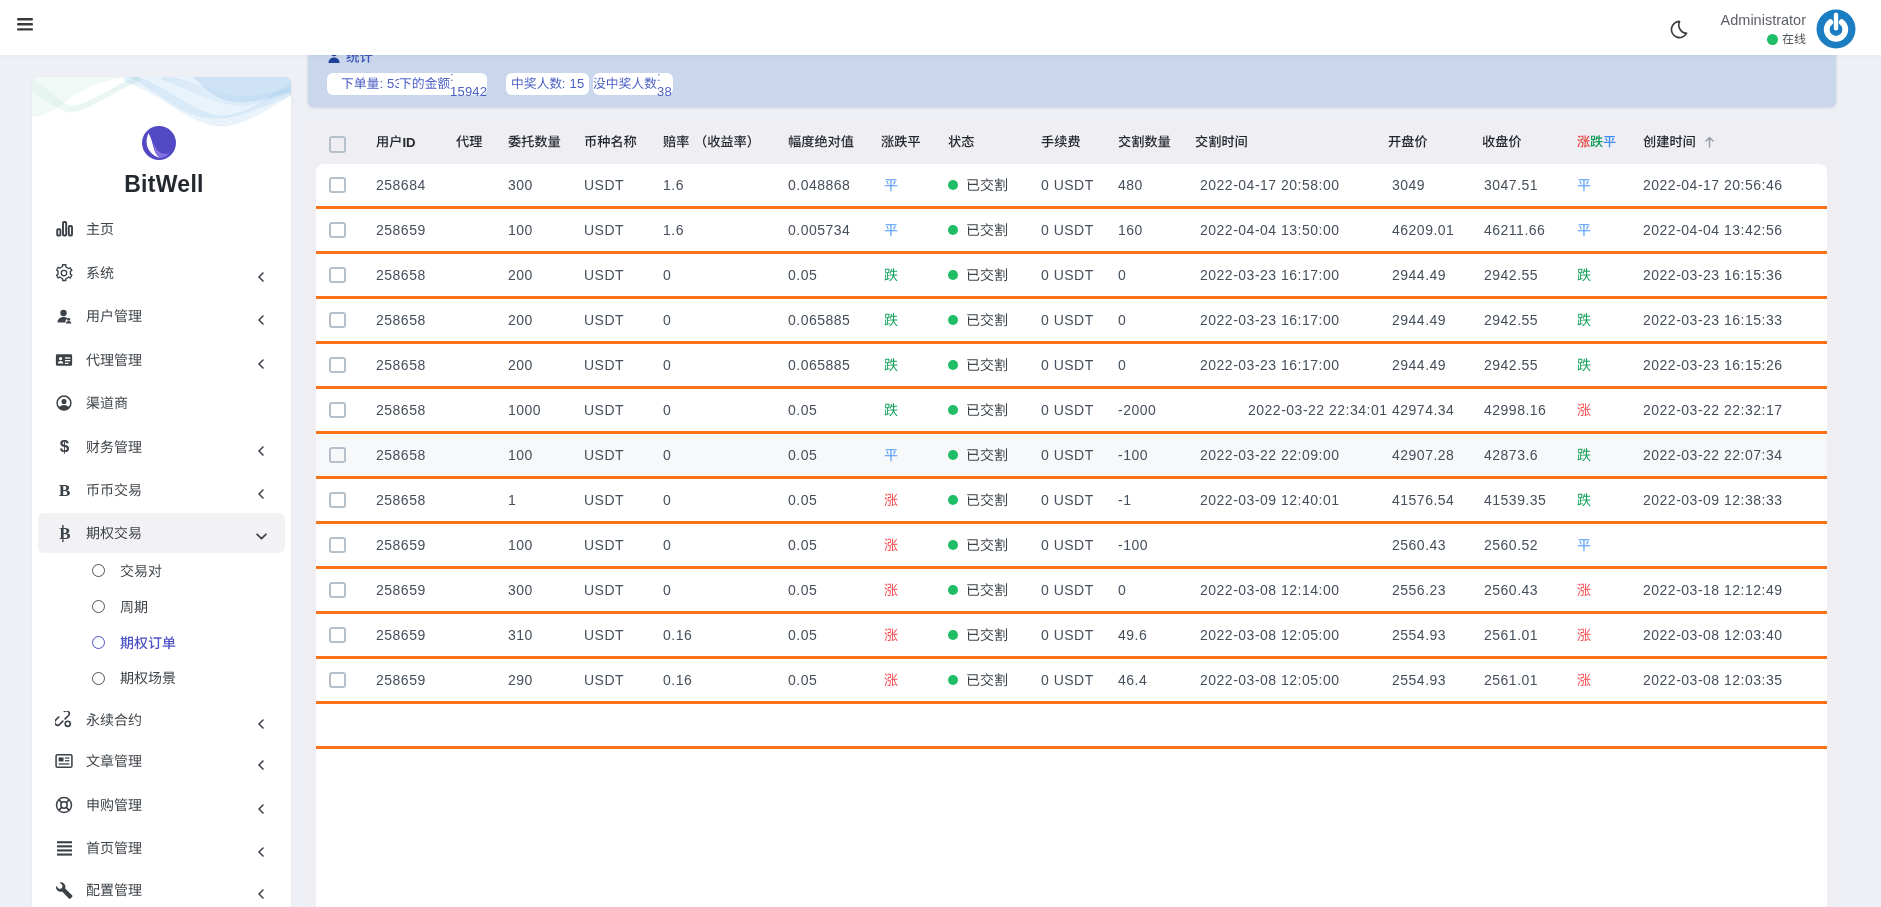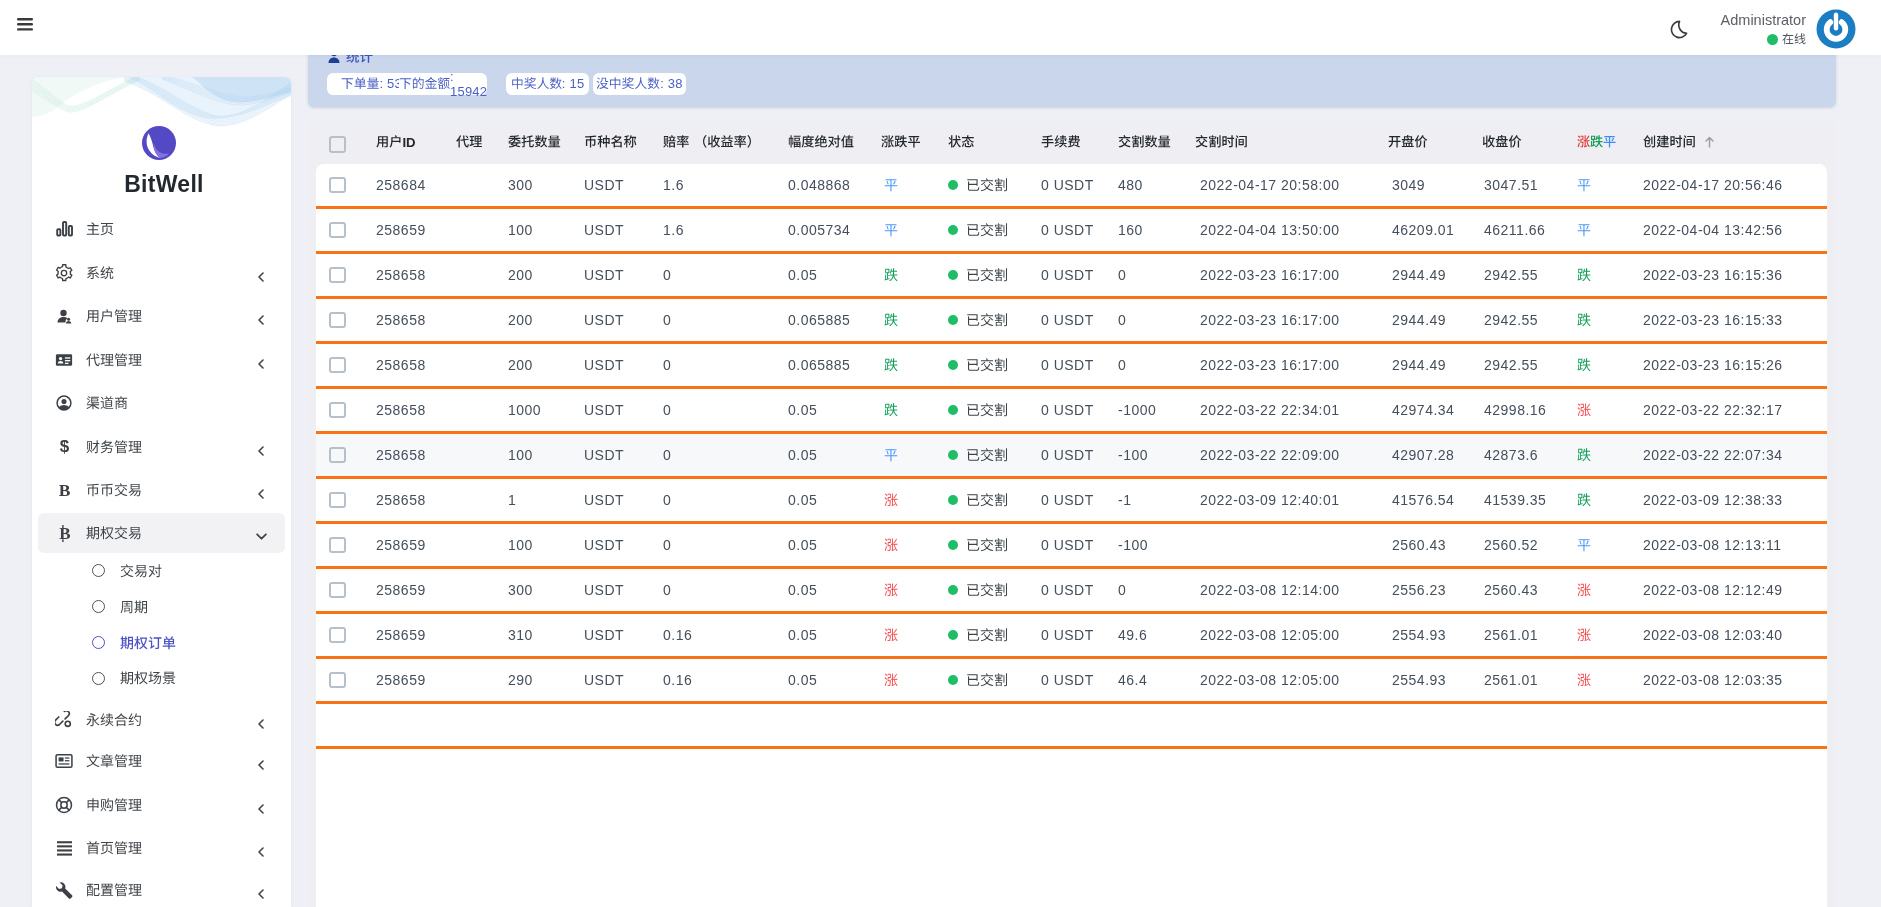--- a/index.html
+++ b/index.html
@@ -341,21 +341,21 @@
         <path fill="#4a5fc5" d="M0.7 -9.8V-8.8H5.6V1H6.7V-5.8C8.1 -5 9.8 -3.9 10.7 -3.2L11.4 -4.1C10.4 -4.9 8.4 -6 6.8 -6.7L6.7 -6.5V-8.8H12.1V-9.8Z M19.9 -5.4C20.6 -4.5 21.4 -3.2 21.8 -2.4L22.6 -2.9C22.2 -3.7 21.3 -4.9 20.6 -5.8ZM15.9 -10.8C15.8 -10.2 15.6 -9.3 15.3 -8.7H13.9V0.7H14.8V-0.3H18.4V-8.7H16.2C16.4 -9.2 16.7 -10 16.9 -10.6ZM14.8 -7.8H17.5V-5.1H14.8ZM14.8 -1.2V-4.3H17.5V-1.2ZM20.5 -10.8C20 -9 19.4 -7.3 18.5 -6.1C18.7 -6 19.1 -5.7 19.3 -5.6C19.7 -6.2 20.1 -7 20.5 -7.8H23.8C23.6 -2.7 23.4 -0.7 23 -0.3C22.8 -0.1 22.7 -0.1 22.4 -0.1C22.1 -0.1 21.4 -0.1 20.5 -0.2C20.7 0.1 20.8 0.5 20.9 0.8C21.6 0.8 22.3 0.8 22.8 0.8C23.2 0.7 23.5 0.6 23.8 0.2C24.3 -0.4 24.5 -2.4 24.7 -8.2C24.7 -8.4 24.7 -8.7 24.7 -8.7H20.8C21 -9.3 21.2 -10 21.4 -10.6Z M28.1 -2.8C28.6 -2.1 29.1 -1 29.3 -0.4L30.2 -0.8C30 -1.4 29.4 -2.4 28.9 -3.1ZM35 -3.1C34.7 -2.4 34.1 -1.4 33.6 -0.7L34.4 -0.4C34.8 -1 35.4 -1.9 35.9 -2.8ZM32 -10.9C30.8 -9 28.4 -7.5 26 -6.7C26.2 -6.5 26.5 -6.1 26.6 -5.8C27.3 -6.1 28 -6.4 28.7 -6.7V-6H31.5V-4.3H27V-3.4H31.5V-0.2H26.5V0.7H37.6V-0.2H32.5V-3.4H37V-4.3H32.5V-6H35.3V-6.8C36 -6.4 36.7 -6.1 37.4 -5.8C37.5 -6.1 37.8 -6.5 38 -6.7C36.1 -7.3 33.8 -8.6 32.6 -10L32.9 -10.5ZM35.1 -6.9H29C30.1 -7.6 31.2 -8.4 32 -9.3C32.9 -8.4 34 -7.6 35.1 -6.9Z M47.3 -6.3C47.2 -2.3 47.1 -0.6 44.3 0.4C44.4 0.6 44.7 0.9 44.7 1.1C47.8 -0 48.1 -2.1 48.1 -6.3ZM47.8 -1.1C48.7 -0.5 49.8 0.4 50.3 1L50.8 0.3C50.3 -0.2 49.2 -1.1 48.4 -1.7ZM45.2 -7.8V-1.8H46V-7H49.3V-1.8H50.1V-7.8H47.7C47.9 -8.2 48.1 -8.7 48.2 -9.1H50.6V-10H45V-9.1H47.4C47.2 -8.7 47 -8.2 46.9 -7.8ZM41.1 -10.5C41.3 -10.2 41.5 -9.9 41.7 -9.5H39.2V-7.6H40V-8.7H43.9V-7.6H44.8V-9.5H42.7C42.5 -9.9 42.2 -10.4 42 -10.7ZM40 -3V0.9H40.9V0.5H43.1V0.9H44V-3ZM40.9 -0.3V-2.2H43.1V-0.3ZM40.3 -5.3 41.3 -4.8C40.6 -4.3 39.7 -3.9 38.9 -3.6C39 -3.5 39.2 -3 39.3 -2.8C40.3 -3.1 41.2 -3.7 42.1 -4.4C42.9 -3.9 43.7 -3.4 44.2 -3.1L44.8 -3.8C44.3 -4.1 43.5 -4.5 42.7 -5C43.4 -5.6 43.9 -6.3 44.3 -7.1L43.8 -7.4L43.6 -7.4H41.6C41.8 -7.7 41.9 -7.9 42 -8.2L41.1 -8.3C40.8 -7.4 40 -6.4 38.9 -5.7C39.1 -5.6 39.4 -5.3 39.5 -5.1C40.1 -5.5 40.7 -6.1 41.1 -6.7H43.1C42.8 -6.2 42.4 -5.8 42 -5.4L40.9 -5.9Z"></path>
       </svg>
       <span>: 15942</span>
     </div>
     <div class="chip" style="left:198px;width:83px">
       <svg class="z" style="width:51.2px;height:12.8px;" viewBox="0 -11.01 51.2 12.8">
         <path fill="#4a5fc5" d="M5.9 -10.8V-8.5H1.2V-2.4H2.2V-3.2H5.9V1H6.9V-3.2H10.6V-2.4H11.5V-8.5H6.9V-10.8ZM2.2 -4.1V-7.5H5.9V-4.1ZM10.6 -4.1H6.9V-7.5H10.6Z M13.7 -9.7C14.2 -9.1 14.7 -8.2 14.9 -7.7L15.7 -8.1C15.5 -8.7 15 -9.5 14.5 -10.1ZM18.7 -4.5C18.7 -4.1 18.6 -3.8 18.6 -3.5H13.6V-2.6H18.3C17.7 -1.2 16.4 -0.3 13.4 0.2C13.5 0.4 13.7 0.8 13.8 1C17 0.5 18.5 -0.6 19.2 -2.3C20.1 -0.4 21.9 0.6 24.5 0.9C24.6 0.7 24.9 0.3 25.1 0.1C22.5 -0.2 20.8 -1 20 -2.6H24.8V-3.5H19.6C19.6 -3.8 19.7 -4.1 19.8 -4.5ZM13.4 -6.1 13.8 -5.2C14.6 -5.6 15.5 -6.1 16.4 -6.6V-4.5H17.3V-10.8H16.4V-7.5C15.3 -6.9 14.2 -6.4 13.4 -6.1ZM20.4 -10.8C20 -9.8 18.9 -8.8 17.8 -8.2C18 -8 18.3 -7.7 18.4 -7.5C19 -7.8 19.6 -8.3 20.1 -8.8H23.7C23.2 -7.9 22.6 -7.2 21.7 -6.6C21.3 -7.1 20.6 -7.7 20.1 -8.2L19.4 -7.8C19.9 -7.3 20.5 -6.7 20.9 -6.2C20 -5.8 18.9 -5.5 17.6 -5.3C17.8 -5.1 18 -4.7 18.1 -4.5C21.3 -5.1 23.9 -6.3 24.9 -9.4L24.3 -9.7L24.2 -9.7H20.8C21 -9.9 21.2 -10.2 21.4 -10.5Z M31.4 -10.7C31.4 -8.7 31.5 -2.5 26.2 0.2C26.4 0.4 26.8 0.7 26.9 1C30.1 -0.7 31.4 -3.6 32 -6.1C32.7 -3.8 34 -0.6 37.2 0.9C37.4 0.7 37.7 0.3 38 0.1C33.4 -1.9 32.6 -7.3 32.4 -8.8C32.5 -9.6 32.5 -10.2 32.5 -10.7Z M44.1 -10.5C43.8 -10 43.4 -9.3 43.1 -8.8L43.7 -8.5C44.1 -8.9 44.5 -9.6 44.9 -10.2ZM39.5 -10.2C39.9 -9.6 40.2 -8.9 40.3 -8.5L41 -8.8C40.9 -9.2 40.6 -9.9 40.2 -10.4ZM43.6 -3.3C43.4 -2.7 42.9 -2.1 42.5 -1.6C42 -1.9 41.5 -2.1 41 -2.3C41.2 -2.6 41.4 -3 41.6 -3.3ZM39.8 -2C40.4 -1.7 41.1 -1.4 41.8 -1.1C41 -0.5 40 -0.1 38.9 0.2C39.1 0.4 39.3 0.7 39.4 0.9C40.6 0.6 41.7 0.1 42.6 -0.6C43 -0.4 43.4 -0.1 43.7 0.1L44.3 -0.6C44 -0.8 43.6 -1 43.2 -1.2C43.9 -1.9 44.4 -2.8 44.7 -4L44.2 -4.2L44.1 -4.1H42L42.2 -4.8L41.4 -5C41.3 -4.7 41.2 -4.4 41 -4.1H39.3V-3.3H40.6C40.4 -2.8 40.1 -2.3 39.8 -2ZM41.7 -10.8V-8.4H39V-7.6H41.4C40.8 -6.7 39.8 -6 38.9 -5.6C39.1 -5.4 39.3 -5.1 39.4 -4.8C40.2 -5.3 41 -6 41.7 -6.7V-5.2H42.6V-6.9C43.2 -6.5 44 -5.9 44.3 -5.6L44.8 -6.3C44.5 -6.5 43.4 -7.2 42.8 -7.6H45.2V-8.4H42.6V-10.8ZM46.5 -10.6C46.1 -8.4 45.6 -6.2 44.6 -4.9C44.8 -4.8 45.1 -4.5 45.3 -4.3C45.6 -4.8 45.9 -5.4 46.2 -6C46.4 -4.7 46.8 -3.6 47.3 -2.5C46.6 -1.3 45.6 -0.4 44.2 0.3C44.4 0.5 44.6 0.9 44.7 1.1C46 0.4 47 -0.5 47.8 -1.7C48.4 -0.6 49.2 0.3 50.2 0.9C50.3 0.7 50.6 0.3 50.8 0.2C49.8 -0.4 48.9 -1.4 48.3 -2.5C48.9 -3.9 49.4 -5.5 49.7 -7.4H50.5V-8.3H46.9C47.1 -9 47.2 -9.7 47.3 -10.5ZM48.8 -7.4C48.6 -5.9 48.2 -4.6 47.8 -3.5C47.3 -4.7 46.9 -6 46.7 -7.4Z"></path>
       </svg>
       <span>: 15</span>
     </div>
-    <div class="chip" style="left:285px;width:93px">
+    <div class="chip" style="left:285px;width:80px">
       <svg class="z" style="width:64.0px;height:12.8px;" viewBox="0 -11.01 64.0 12.8">
         <path fill="#4a5fc5" d="M1.1 -9.9C1.9 -9.5 2.9 -8.8 3.4 -8.4L4 -9.2C3.4 -9.6 2.4 -10.2 1.6 -10.6ZM0.4 -6.4C1.2 -6 2.3 -5.4 2.8 -5L3.4 -5.8C2.8 -6.2 1.8 -6.8 1 -7.1ZM0.8 0.2 1.7 0.8C2.4 -0.3 3.2 -2 3.8 -3.3L3.1 -3.9C2.4 -2.5 1.5 -0.8 0.8 0.2ZM5.7 -10.3V-8.8C5.7 -7.9 5.4 -6.8 3.7 -6C3.9 -5.8 4.2 -5.5 4.4 -5.3C6.2 -6.2 6.6 -7.6 6.6 -8.8V-9.4H9.1V-7.5C9.1 -6.4 9.4 -6 10.3 -6C10.5 -6 11.3 -6 11.5 -6C11.8 -6 12.1 -6.1 12.2 -6.1C12.2 -6.4 12.2 -6.8 12.1 -7C12 -7 11.7 -7 11.5 -7C11.3 -7 10.5 -7 10.4 -7C10.1 -7 10.1 -7.1 10.1 -7.5V-10.3ZM10 -4.2C9.5 -3.2 8.8 -2.4 7.9 -1.8C7.1 -2.4 6.4 -3.3 5.9 -4.2ZM4.4 -5.1V-4.2H5.2L4.9 -4.1C5.5 -3 6.2 -2 7.1 -1.2C6 -0.6 4.7 -0.1 3.4 0.1C3.6 0.4 3.8 0.8 3.9 1C5.3 0.7 6.7 0.2 7.9 -0.6C9 0.2 10.3 0.7 11.7 1C11.9 0.8 12.1 0.4 12.4 0.1C11 -0.1 9.8 -0.6 8.7 -1.2C9.9 -2.1 10.8 -3.3 11.4 -4.9L10.7 -5.1L10.5 -5.1Z M18.7 -10.8V-8.5H14V-2.4H15V-3.2H18.7V1H19.7V-3.2H23.4V-2.4H24.3V-8.5H19.7V-10.8ZM15 -4.1V-7.5H18.7V-4.1ZM23.4 -4.1H19.7V-7.5H23.4Z M26.5 -9.7C27 -9.1 27.5 -8.2 27.7 -7.7L28.5 -8.1C28.3 -8.7 27.8 -9.5 27.3 -10.1ZM31.5 -4.5C31.5 -4.1 31.4 -3.8 31.4 -3.5H26.4V-2.6H31.1C30.5 -1.2 29.2 -0.3 26.2 0.2C26.3 0.4 26.5 0.8 26.6 1C29.8 0.5 31.3 -0.6 32 -2.3C32.9 -0.4 34.7 0.6 37.3 0.9C37.4 0.7 37.7 0.3 37.9 0.1C35.3 -0.2 33.6 -1 32.8 -2.6H37.6V-3.5H32.4C32.4 -3.8 32.5 -4.1 32.6 -4.5ZM26.2 -6.1 26.6 -5.2C27.4 -5.6 28.3 -6.1 29.2 -6.6V-4.5H30.1V-10.8H29.2V-7.5C28.1 -6.9 27 -6.4 26.2 -6.1ZM33.2 -10.8C32.8 -9.8 31.7 -8.8 30.6 -8.2C30.8 -8 31.1 -7.7 31.2 -7.5C31.8 -7.8 32.4 -8.3 32.9 -8.8H36.5C36 -7.9 35.4 -7.2 34.5 -6.6C34.1 -7.1 33.4 -7.7 32.9 -8.2L32.2 -7.8C32.7 -7.3 33.3 -6.7 33.7 -6.2C32.8 -5.8 31.7 -5.5 30.4 -5.3C30.6 -5.1 30.8 -4.7 30.9 -4.5C34.1 -5.1 36.7 -6.3 37.7 -9.4L37.1 -9.7L37 -9.7H33.6C33.8 -9.9 34 -10.2 34.2 -10.5Z M44.2 -10.7C44.2 -8.7 44.3 -2.5 39 0.2C39.2 0.4 39.6 0.7 39.7 1C42.9 -0.7 44.2 -3.6 44.8 -6.1C45.5 -3.8 46.8 -0.6 50 0.9C50.2 0.7 50.5 0.3 50.8 0.1C46.2 -1.9 45.4 -7.3 45.2 -8.8C45.3 -9.6 45.3 -10.2 45.3 -10.7Z M56.9 -10.5C56.6 -10 56.2 -9.3 55.9 -8.8L56.5 -8.5C56.9 -8.9 57.3 -9.6 57.7 -10.2ZM52.3 -10.2C52.7 -9.6 53 -8.9 53.1 -8.5L53.8 -8.8C53.7 -9.2 53.4 -9.9 53 -10.4ZM56.4 -3.3C56.2 -2.7 55.7 -2.1 55.3 -1.6C54.8 -1.9 54.3 -2.1 53.8 -2.3C54 -2.6 54.2 -3 54.4 -3.3ZM52.6 -2C53.2 -1.7 53.9 -1.4 54.6 -1.1C53.8 -0.5 52.8 -0.1 51.7 0.2C51.9 0.4 52.1 0.7 52.2 0.9C53.4 0.6 54.5 0.1 55.4 -0.6C55.8 -0.4 56.2 -0.1 56.5 0.1L57.1 -0.6C56.8 -0.8 56.4 -1 56 -1.2C56.7 -1.9 57.2 -2.8 57.5 -4L57 -4.2L56.9 -4.1H54.8L55 -4.8L54.2 -5C54.1 -4.7 54 -4.4 53.8 -4.1H52.1V-3.3H53.4C53.2 -2.8 52.9 -2.3 52.6 -2ZM54.5 -10.8V-8.4H51.8V-7.6H54.2C53.6 -6.7 52.6 -6 51.7 -5.6C51.9 -5.4 52.1 -5.1 52.2 -4.8C53 -5.3 53.8 -6 54.5 -6.7V-5.2H55.4V-6.9C56 -6.5 56.8 -5.9 57.1 -5.6L57.6 -6.3C57.3 -6.5 56.2 -7.2 55.6 -7.6H58V-8.4H55.4V-10.8ZM59.3 -10.6C58.9 -8.4 58.4 -6.2 57.4 -4.9C57.6 -4.8 57.9 -4.5 58.1 -4.3C58.4 -4.8 58.7 -5.4 59 -6C59.2 -4.7 59.6 -3.6 60.1 -2.5C59.4 -1.3 58.4 -0.4 57 0.3C57.2 0.5 57.4 0.9 57.5 1.1C58.8 0.4 59.8 -0.5 60.6 -1.7C61.2 -0.6 62 0.3 63 0.9C63.1 0.7 63.4 0.3 63.6 0.2C62.6 -0.4 61.7 -1.4 61.1 -2.5C61.7 -3.9 62.2 -5.5 62.5 -7.4H63.3V-8.3H59.7C59.9 -9 60 -9.7 60.1 -10.5ZM61.6 -7.4C61.4 -5.9 61 -4.6 60.6 -3.5C60.1 -4.7 59.7 -6 59.5 -7.4Z"></path>
       </svg>
       <span>: 38</span>
     </div>
   </div>
 <div class="twrap">
     <div class="thead">
       <div class="hc" style="left:21px">
         <span class="cb" style="margin-top:5px"></span>
@@ -625,22 +625,22 @@
             <path fill="#12a05a" d="M2.1 -10.2H4.4V-7.8H2.1ZM0.5 -0.6 0.7 0.4C2.1 0 3.9 -0.5 5.7 -1L5.5 -1.9L4 -1.5V-4H5.5V-4.9H4V-6.9H5.4V-11.2H1.2V-6.9H3.1V-1.2L2.1 -1V-5.5H1.2V-0.8ZM9 -11.7V-9.2H7.6C7.7 -9.8 7.9 -10.4 7.9 -11L7 -11.2C6.7 -9.5 6.3 -7.9 5.7 -6.8C5.9 -6.7 6.3 -6.4 6.5 -6.3C6.9 -6.8 7.1 -7.5 7.4 -8.3H9V-7.2C9 -6.7 9 -6.1 9 -5.5H5.8V-4.5H8.8C8.5 -2.7 7.6 -0.9 5.2 0.4C5.5 0.6 5.8 0.9 6 1.2C8 -0 9 -1.6 9.6 -3.2C10.2 -1.3 11.3 0.2 12.8 1.1C13 0.8 13.3 0.4 13.6 0.2C11.8 -0.6 10.7 -2.4 10.1 -4.5H13.3V-5.5H10C10.1 -6.1 10.1 -6.6 10.1 -7.2V-8.3H13V-9.2H10.1V-11.7Z"></path>
           </svg>
         </div>
         <div class="c" style="left:632px">
           <span class="dot"></span>
           <svg class="z" style="width:42.0px;height:14.0px;" viewBox="0 -12.04 42.0 14.0">
             <path fill="#3c4349" d="M1.3 -10.9V-9.8H10.5V-6.2H3.1V-8.5H2V-1.4C2 0.3 2.8 0.7 5 0.7C5.6 0.7 9.7 0.7 10.3 0.7C12.6 0.7 13.1 -0 13.3 -2.6C13 -2.7 12.5 -2.9 12.3 -3.1C12.1 -0.8 11.8 -0.3 10.3 -0.3C9.4 -0.3 5.7 -0.3 5 -0.3C3.4 -0.3 3.1 -0.5 3.1 -1.4V-5.1H10.5V-4.4H11.6V-10.9Z M18.5 -8.4C17.6 -7.3 16.2 -6.2 15 -5.5C15.2 -5.3 15.6 -4.9 15.8 -4.7C17 -5.5 18.5 -6.8 19.5 -8ZM22.7 -7.8C24 -6.9 25.5 -5.5 26.2 -4.6L27.1 -5.3C26.3 -6.2 24.8 -7.5 23.5 -8.4ZM18.9 -5.9 18 -5.6C18.6 -4.2 19.3 -3.1 20.3 -2.1C18.8 -1 16.9 -0.3 14.7 0.2C14.9 0.4 15.2 0.9 15.3 1.1C17.6 0.6 19.5 -0.2 21 -1.4C22.5 -0.2 24.4 0.6 26.7 1C26.9 0.7 27.2 0.3 27.4 0.1C25.2 -0.3 23.3 -1 21.8 -2.1C22.8 -3.1 23.6 -4.2 24.2 -5.7L23.1 -6C22.7 -4.7 22 -3.6 21 -2.8C20.1 -3.7 19.4 -4.7 18.9 -5.9ZM19.9 -11.6C20.2 -11 20.6 -10.3 20.8 -9.8H14.9V-8.8H27V-9.8H21.2L21.9 -10.1C21.7 -10.6 21.2 -11.3 20.8 -11.9Z M37.5 -9.8V-2.3H38.4V-9.8ZM40 -11.7V-0.2C40 0 39.9 0.1 39.6 0.1C39.4 0.1 38.7 0.1 37.9 0.1C38 0.4 38.1 0.8 38.2 1.1C39.3 1.1 40 1.1 40.4 0.9C40.8 0.7 41 0.4 41 -0.2V-11.7ZM29.8 -3.1V1.1H30.7V0.4H34.8V1H35.7V-3.1H33.2V-4.2H36.4V-5H33.2V-5.9H35.4V-6.7H33.2V-7.6H35.7V-8.3H36.5V-10.4H33.4C33.3 -10.8 33 -11.4 32.8 -11.8L31.8 -11.6C32 -11.2 32.2 -10.8 32.3 -10.4H28.9V-8.3H29.7V-7.6H32.3V-6.7H30V-5.9H32.3V-5H29V-4.2H32.3V-3.1ZM32.3 -9.2V-8.4H29.9V-9.6H35.5V-8.4H33.2V-9.2ZM30.7 -0.4V-2.2H34.8V-0.4Z"></path>
           </svg>
         </div>
         <div class="c" style="left:725px">0 USDT</div>
-        <div class="c" style="left:802px">-1000</div>
-        <div class="c" style="left:884px">2022-03-22 22:34:01</div>
+        <div class="c" style="left:802px">-2000</div>
+        <div class="c" style="left:932px">2022-03-22 22:34:01</div>
         <div class="c" style="left:1076px">42974.34</div>
         <div class="c" style="left:1168px">42998.16</div>
         <div class="c" style="left:1261px">
           <svg class="z" style="width:14.0px;height:14.0px;" viewBox="0 -12.04 14.0 14.0">
             <path fill="#f5494d" d="M0.9 -10.9C1.6 -10.4 2.4 -9.6 2.8 -9.1L3.5 -9.7C3.1 -10.2 2.3 -10.9 1.6 -11.5ZM0.5 -7.1C1.1 -6.6 1.9 -5.8 2.3 -5.3L3 -6C2.6 -6.5 1.8 -7.2 1.1 -7.7ZM0.8 0.5 1.7 0.9C2.1 -0.4 2.6 -2.1 3 -3.5L2.1 -4C1.8 -2.4 1.2 -0.6 0.8 0.5ZM12.1 -11.4C11.5 -9.8 10.4 -8.3 9.3 -7.4C9.5 -7.2 9.8 -6.8 10 -6.7C11.1 -7.8 12.3 -9.4 13 -11.1ZM3.8 -8.1C3.7 -6.7 3.6 -5 3.5 -3.9H5.8C5.7 -1.3 5.5 -0.3 5.3 -0.1C5.2 0.1 5.1 0.1 4.8 0.1C4.6 0.1 4.1 0.1 3.5 0C3.6 0.3 3.7 0.7 3.7 1C4.3 1 5 1 5.3 1C5.7 1 5.9 0.9 6.1 0.6C6.5 0.2 6.6 -1.1 6.8 -4.4C6.8 -4.5 6.8 -4.8 6.8 -4.8H4.5C4.5 -5.5 4.6 -6.3 4.6 -7.1H6.8V-11.2H3.6V-10.3H6V-8.1ZM7.9 1.1C8.1 1 8.5 0.8 11 -0.3C11 -0.4 10.9 -0.9 10.9 -1.1L9 -0.4V-5.4H10C10.5 -2.7 11.4 -0.4 12.9 0.9C13 0.7 13.4 0.3 13.6 0.1C12.2 -0.9 11.3 -3 10.8 -5.4H13.5V-6.4H9V-11.6H8.1V-6.4H6.9V-5.4H8.1V-0.7C8.1 -0.1 7.7 0.1 7.5 0.3C7.6 0.5 7.8 0.9 7.9 1.1Z"></path>
           </svg>
         </div>
         <div class="c" style="left:1327px">2022-03-22 22:32:17</div>
       </div>
       <div class="row" style="background:#f7f8fa;">
@@ -729,21 +729,20 @@
         </div>
         <div class="c" style="left:725px">0 USDT</div>
         <div class="c" style="left:802px">-100</div>
         <div class="c" style="left:1076px">2560.43</div>
         <div class="c" style="left:1168px">2560.52</div>
         <div class="c" style="left:1261px">
           <svg class="z" style="width:14.0px;height:14.0px;" viewBox="0 -12.04 14.0 14.0">
             <path fill="#4896f7" d="M2.4 -8.8C3 -7.8 3.5 -6.4 3.7 -5.6L4.7 -5.9C4.5 -6.7 3.9 -8.1 3.4 -9.1ZM10.6 -9.2C10.2 -8.1 9.6 -6.7 9 -5.8L10 -5.5C10.5 -6.4 11.2 -7.7 11.7 -8.9ZM0.7 -4.9V-3.8H6.4V1.1H7.5V-3.8H13.3V-4.9H7.5V-9.8H12.5V-10.8H1.5V-9.8H6.4V-4.9Z"></path>
           </svg>
         </div>
-        <div class="c" style="left:1327px">2022-03-08 12:13:11</div>
       </div>
       <div class="row" style="">
         <div class="c" style="left:13px">
           <span class="cb"></span>
         </div>
         <div class="c" style="left:60px">258659</div>
         <div class="c" style="left:192px">300</div>
         <div class="c" style="left:268px">USDT</div>
         <div class="c" style="left:347px">0</div>
         <div class="c" style="left:472px">0.05</div>
@@ -761,21 +760,21 @@
         <div class="c" style="left:725px">0 USDT</div>
         <div class="c" style="left:802px">0</div>
         <div class="c" style="left:884px">2022-03-08 12:14:00</div>
         <div class="c" style="left:1076px">2556.23</div>
         <div class="c" style="left:1168px">2560.43</div>
         <div class="c" style="left:1261px">
           <svg class="z" style="width:14.0px;height:14.0px;" viewBox="0 -12.04 14.0 14.0">
             <path fill="#f5494d" d="M0.9 -10.9C1.6 -10.4 2.4 -9.6 2.8 -9.1L3.5 -9.7C3.1 -10.2 2.3 -10.9 1.6 -11.5ZM0.5 -7.1C1.1 -6.6 1.9 -5.8 2.3 -5.3L3 -6C2.6 -6.5 1.8 -7.2 1.1 -7.7ZM0.8 0.5 1.7 0.9C2.1 -0.4 2.6 -2.1 3 -3.5L2.1 -4C1.8 -2.4 1.2 -0.6 0.8 0.5ZM12.1 -11.4C11.5 -9.8 10.4 -8.3 9.3 -7.4C9.5 -7.2 9.8 -6.8 10 -6.7C11.1 -7.8 12.3 -9.4 13 -11.1ZM3.8 -8.1C3.7 -6.7 3.6 -5 3.5 -3.9H5.8C5.7 -1.3 5.5 -0.3 5.3 -0.1C5.2 0.1 5.1 0.1 4.8 0.1C4.6 0.1 4.1 0.1 3.5 0C3.6 0.3 3.7 0.7 3.7 1C4.3 1 5 1 5.3 1C5.7 1 5.9 0.9 6.1 0.6C6.5 0.2 6.6 -1.1 6.8 -4.4C6.8 -4.5 6.8 -4.8 6.8 -4.8H4.5C4.5 -5.5 4.6 -6.3 4.6 -7.1H6.8V-11.2H3.6V-10.3H6V-8.1ZM7.9 1.1C8.1 1 8.5 0.8 11 -0.3C11 -0.4 10.9 -0.9 10.9 -1.1L9 -0.4V-5.4H10C10.5 -2.7 11.4 -0.4 12.9 0.9C13 0.7 13.4 0.3 13.6 0.1C12.2 -0.9 11.3 -3 10.8 -5.4H13.5V-6.4H9V-11.6H8.1V-6.4H6.9V-5.4H8.1V-0.7C8.1 -0.1 7.7 0.1 7.5 0.3C7.6 0.5 7.8 0.9 7.9 1.1Z"></path>
           </svg>
         </div>
-        <div class="c" style="left:1327px">2022-03-08 12:12:49</div>
+        <div class="c" style="left:1327px">2022-03-18 12:12:49</div>
       </div>
       <div class="row" style="">
         <div class="c" style="left:13px">
           <span class="cb"></span>
         </div>
         <div class="c" style="left:60px">258659</div>
         <div class="c" style="left:192px">310</div>
         <div class="c" style="left:268px">USDT</div>
         <div class="c" style="left:347px">0.16</div>
         <div class="c" style="left:472px">0.05</div>

